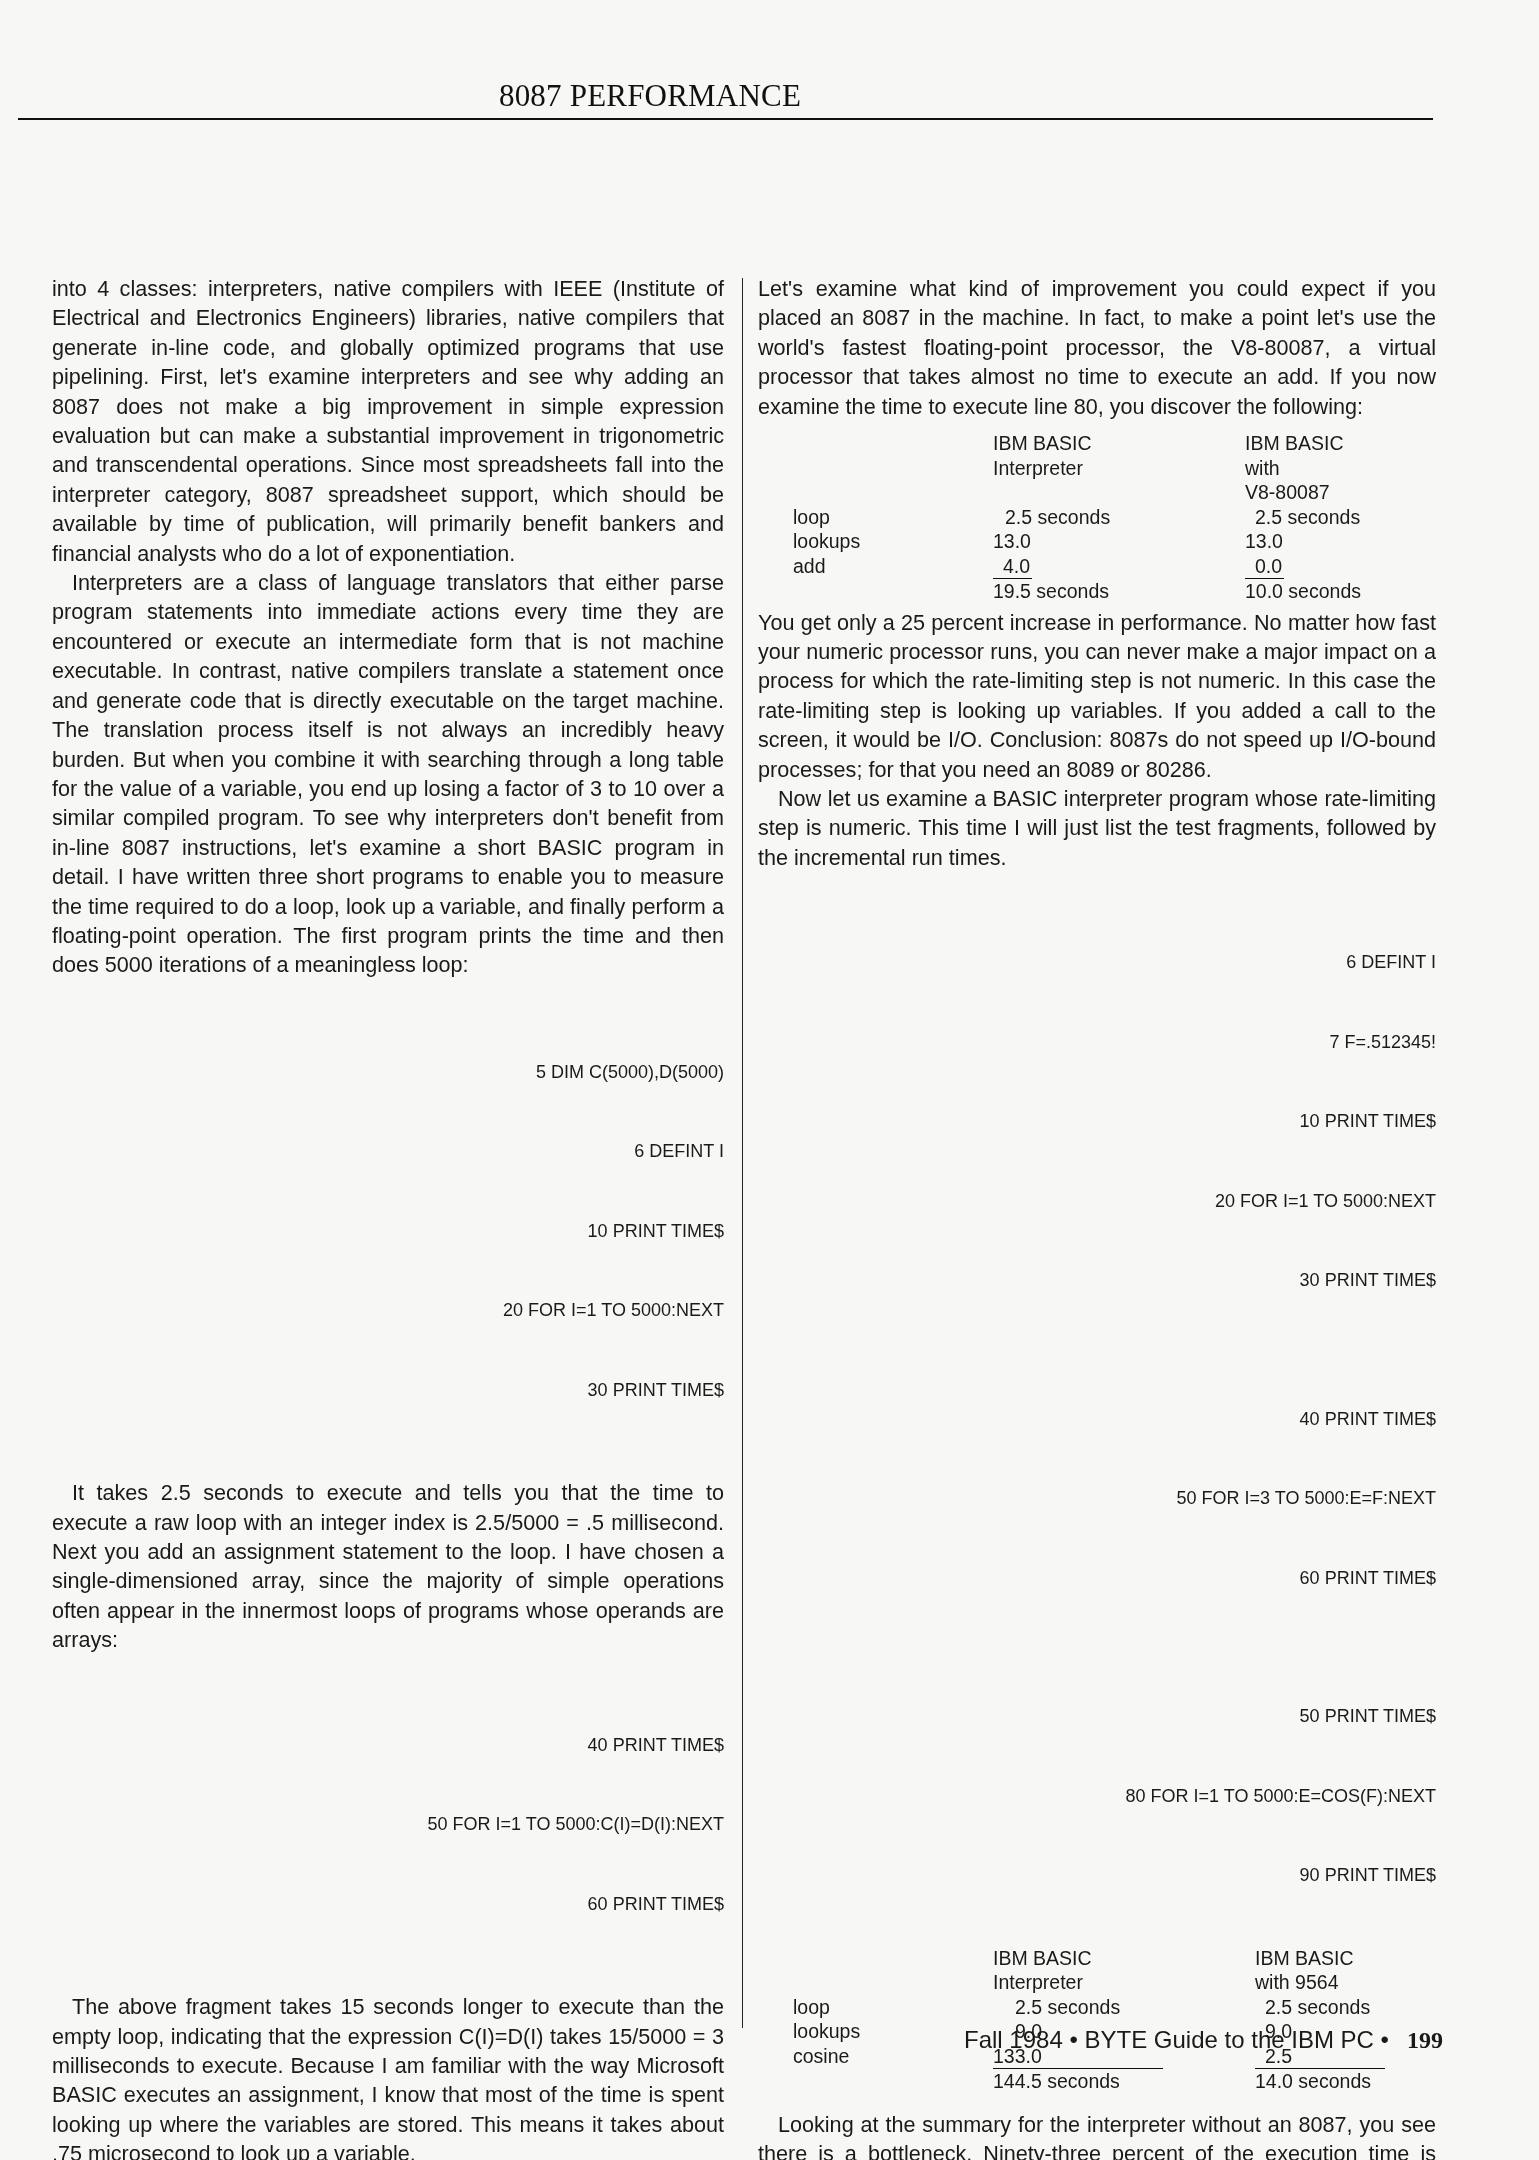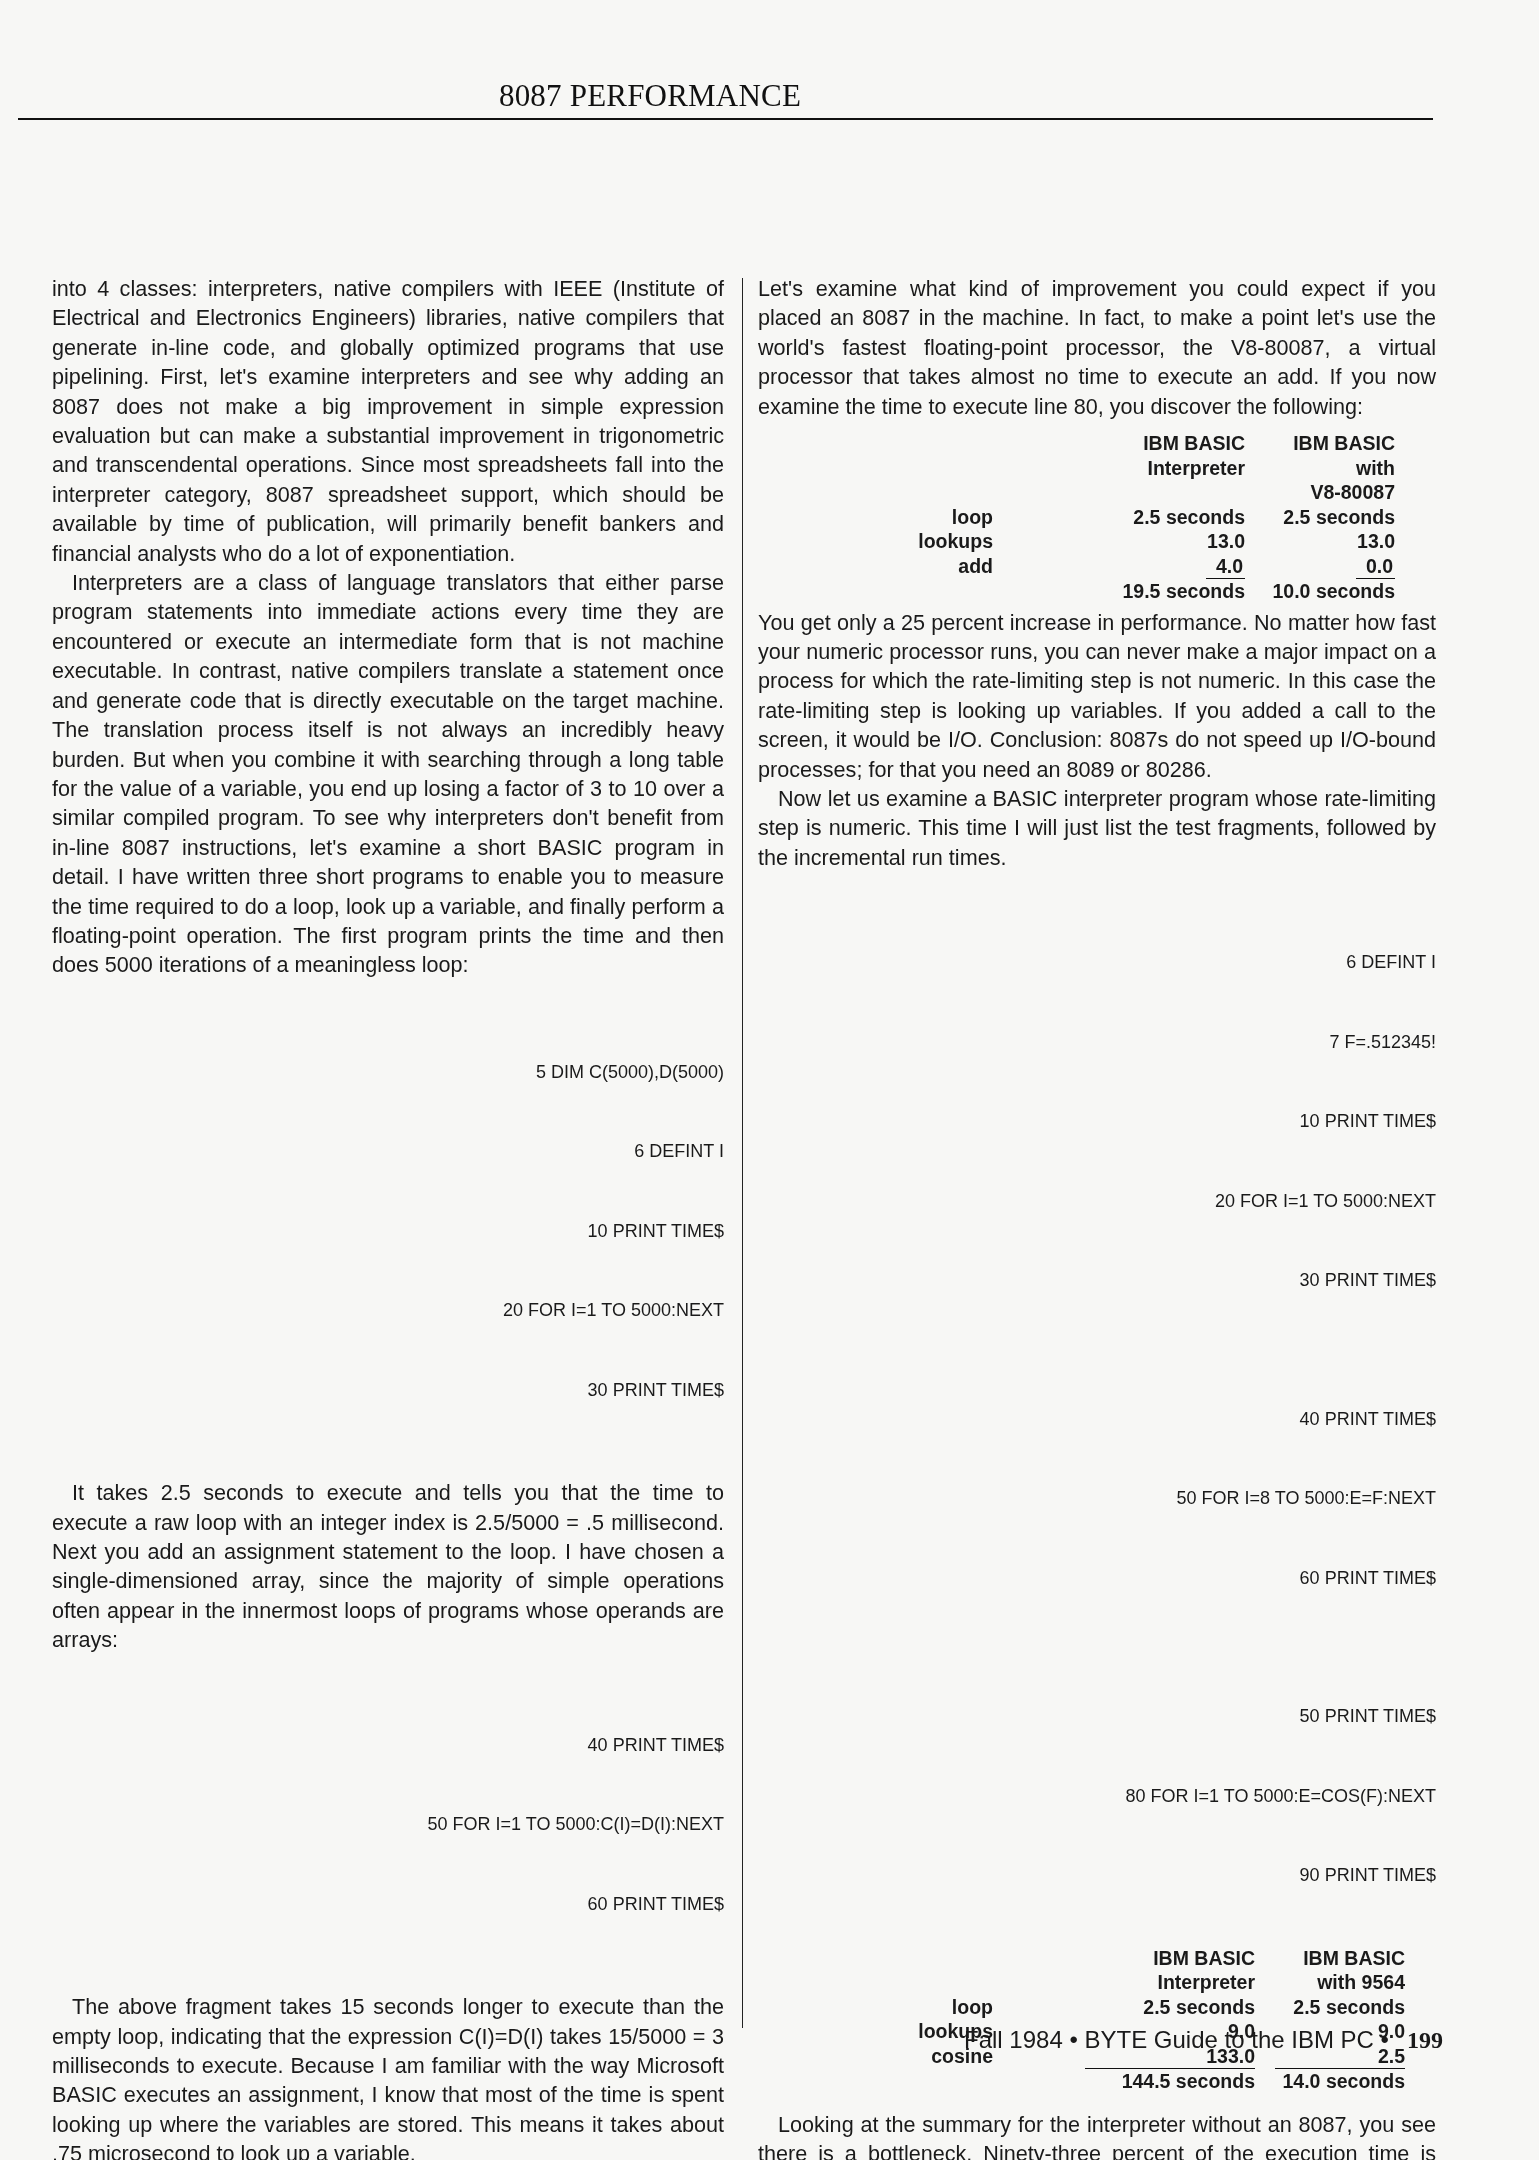--- a/index.html
+++ b/index.html
@@ -39,21 +39,21 @@
   .code {
     font-size: 18px; line-height: 26.5px;
     text-align: right; white-space: pre;
     margin: 24px 0 22px 0;
   }
   table.results {
     border-collapse: collapse;
     font-size: 19.5px; line-height: 24.5px;
     margin: 10px 0 4px 35px;
   }
-  table.results td { padding: 0; vertical-align: top; text-align: right; white-space: nowrap; font-weight: bold; }
+  table.results td { padding: 0; vertical-align: top; text-align: left; white-space: nowrap; }
   td.rowlab { width: 200px; }
   td.c1 { width: 240px; }
   td.c2 { width: 140px; }
   .uline { display: inline-block; border-bottom: 1.5px solid #111; }
   .uline-long { display: inline-block; border-bottom: 1.5px solid #111; width: 170px; }
   .folio {
     position: absolute; right: 96px; top: 2026px;
     font-size: 24px;
   }
   .folio .pg { font-weight: bold; margin-left: 18px; font-family: "Liberation Serif", serif; }
@@ -138,21 +138,21 @@
 
   <div class="code" style="margin-bottom:6px;">
     <div>6 DEFINT I</div>
     <div>7 F=.512345!</div>
     <div>10 PRINT TIME$</div>
     <div>20 FOR I=1 TO 5000:NEXT</div>
     <div>30 PRINT TIME$</div>
   </div>
   <div class="code" style="margin-top:0;margin-bottom:6px;">
     <div>40 PRINT TIME$</div>
-    <div>50 FOR I=8 TO 5000:E=F:NEXT</div>
+    <div>50 FOR I=3 TO 5000:E=F:NEXT</div>
     <div>60 PRINT TIME$</div>
   </div>
   <div class="code" style="margin-top:0;margin-bottom:4px;">
     <div>50 PRINT TIME$</div>
     <div>80 FOR I=1 TO 5000:E=COS(F):NEXT</div>
     <div>90 PRINT TIME$</div>
   </div>
 
   <table class="results" style="margin-top:0;margin-bottom:16px;">
     <tbody>

